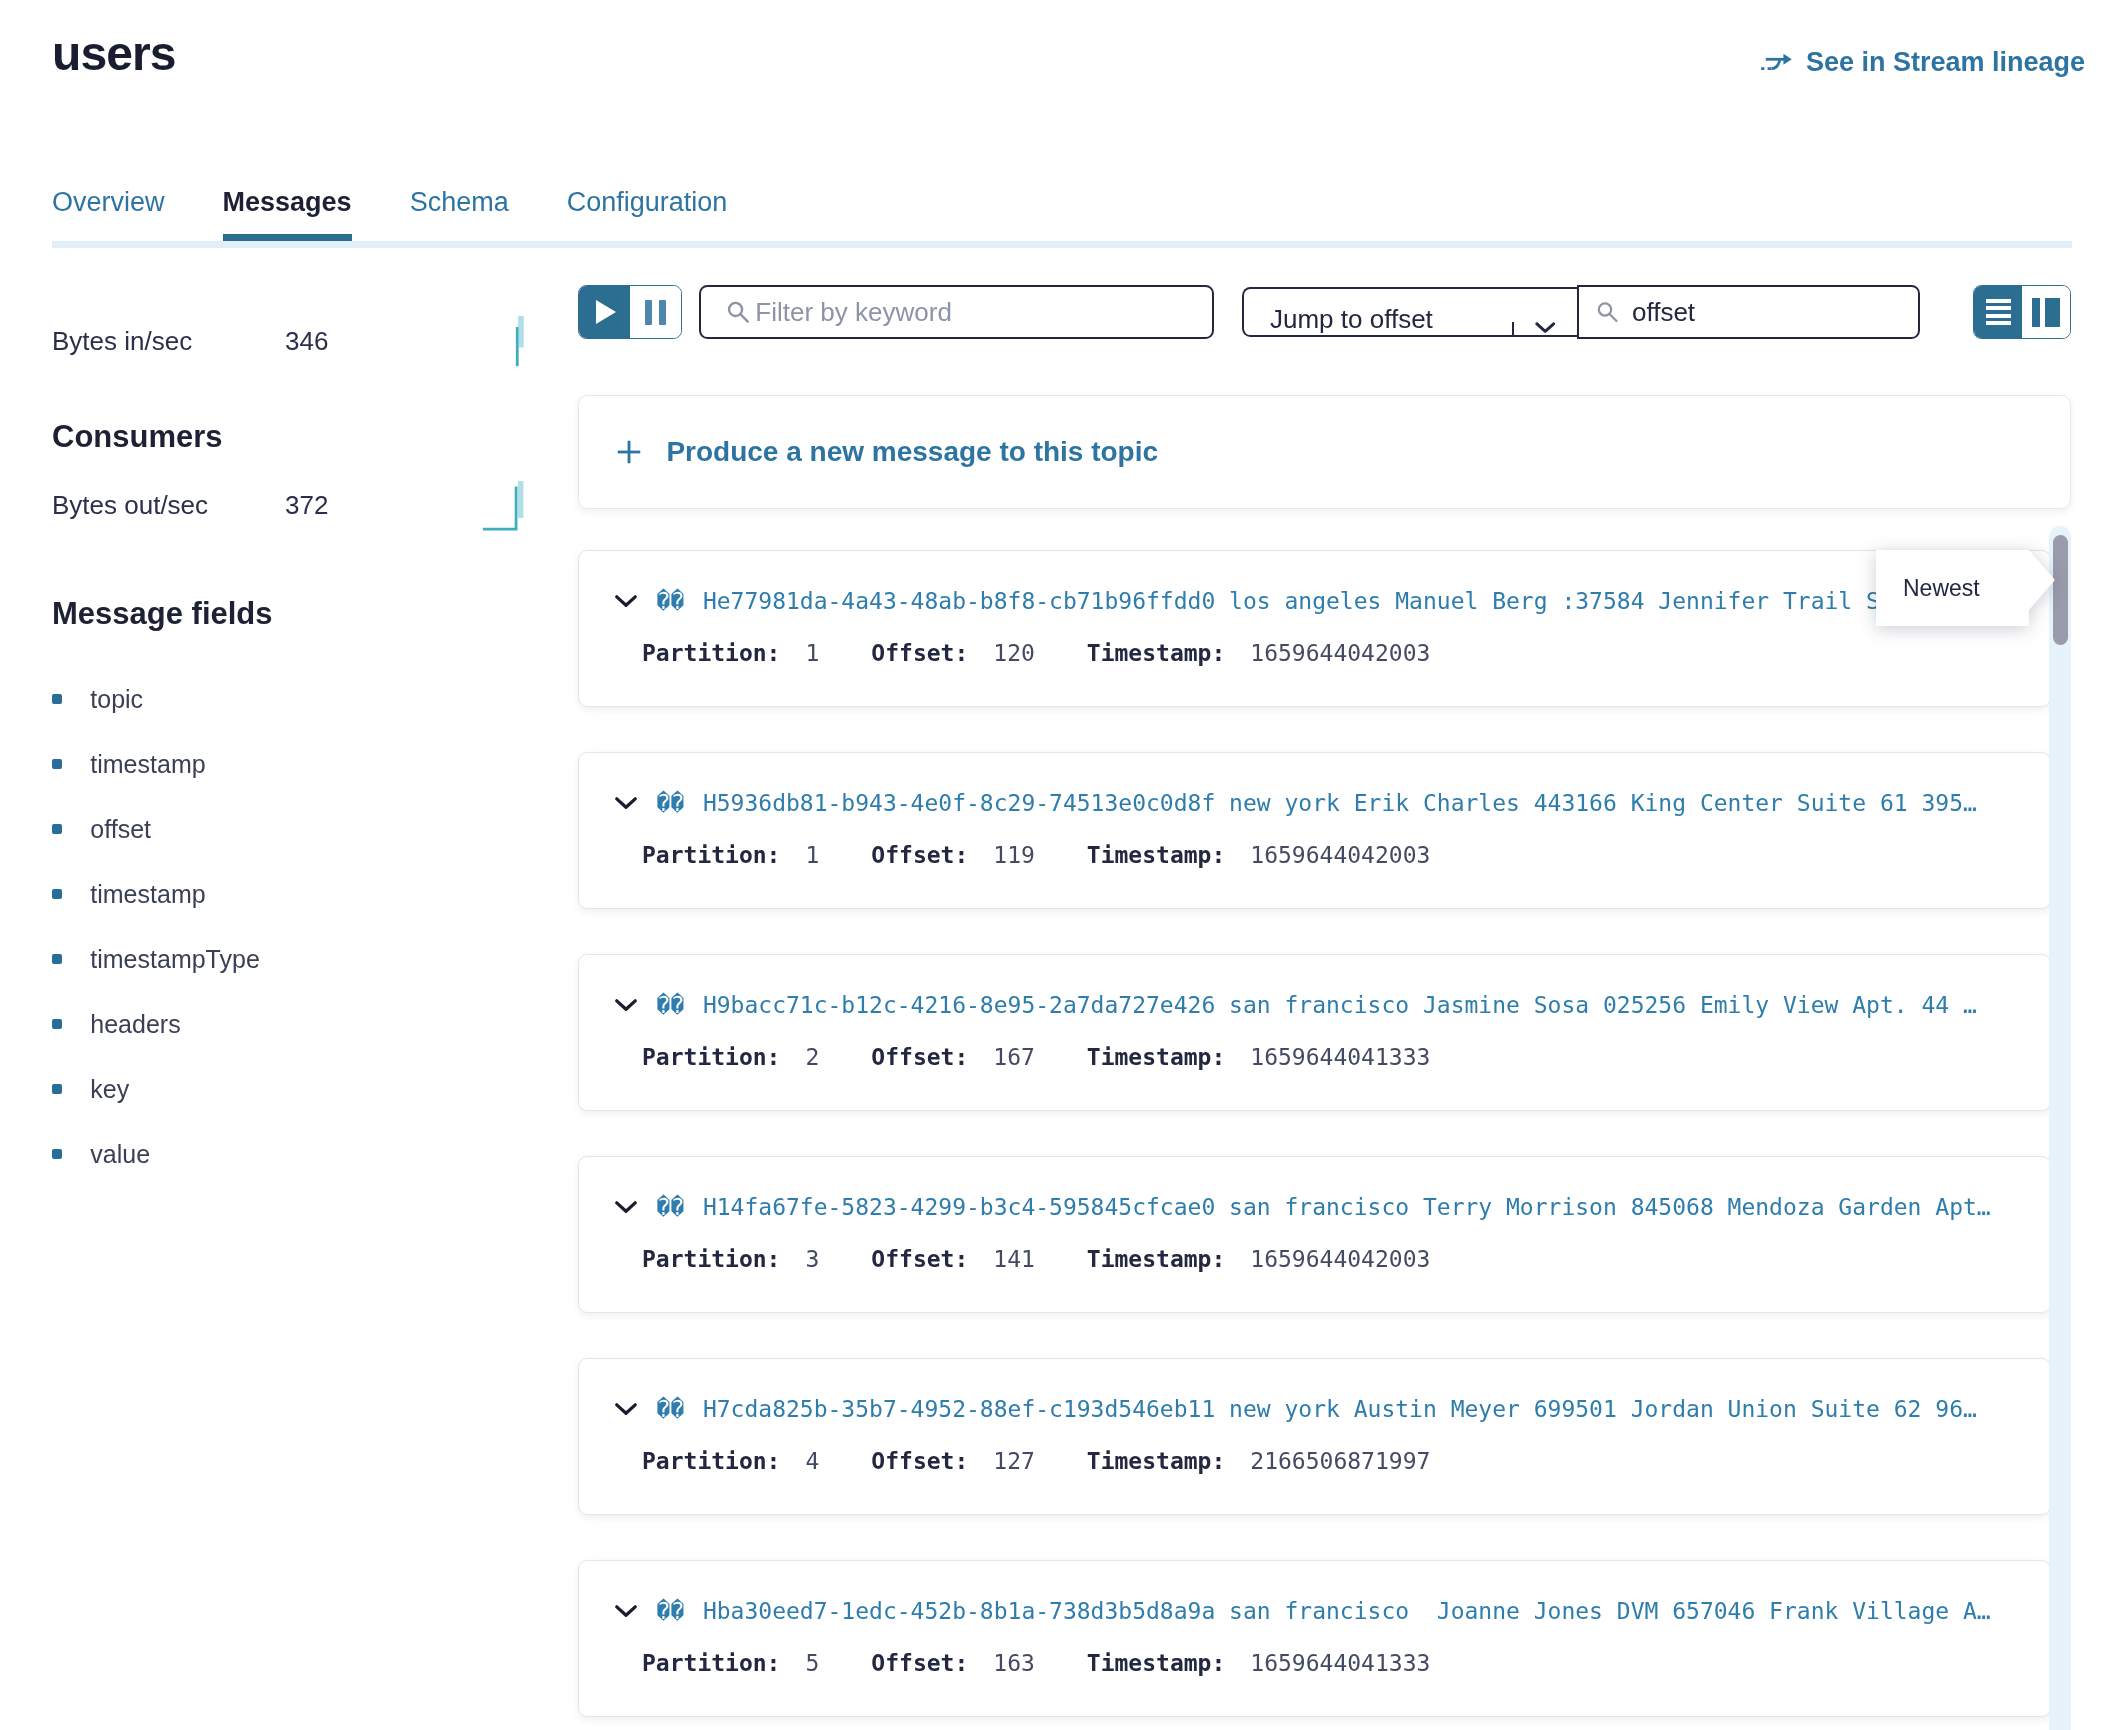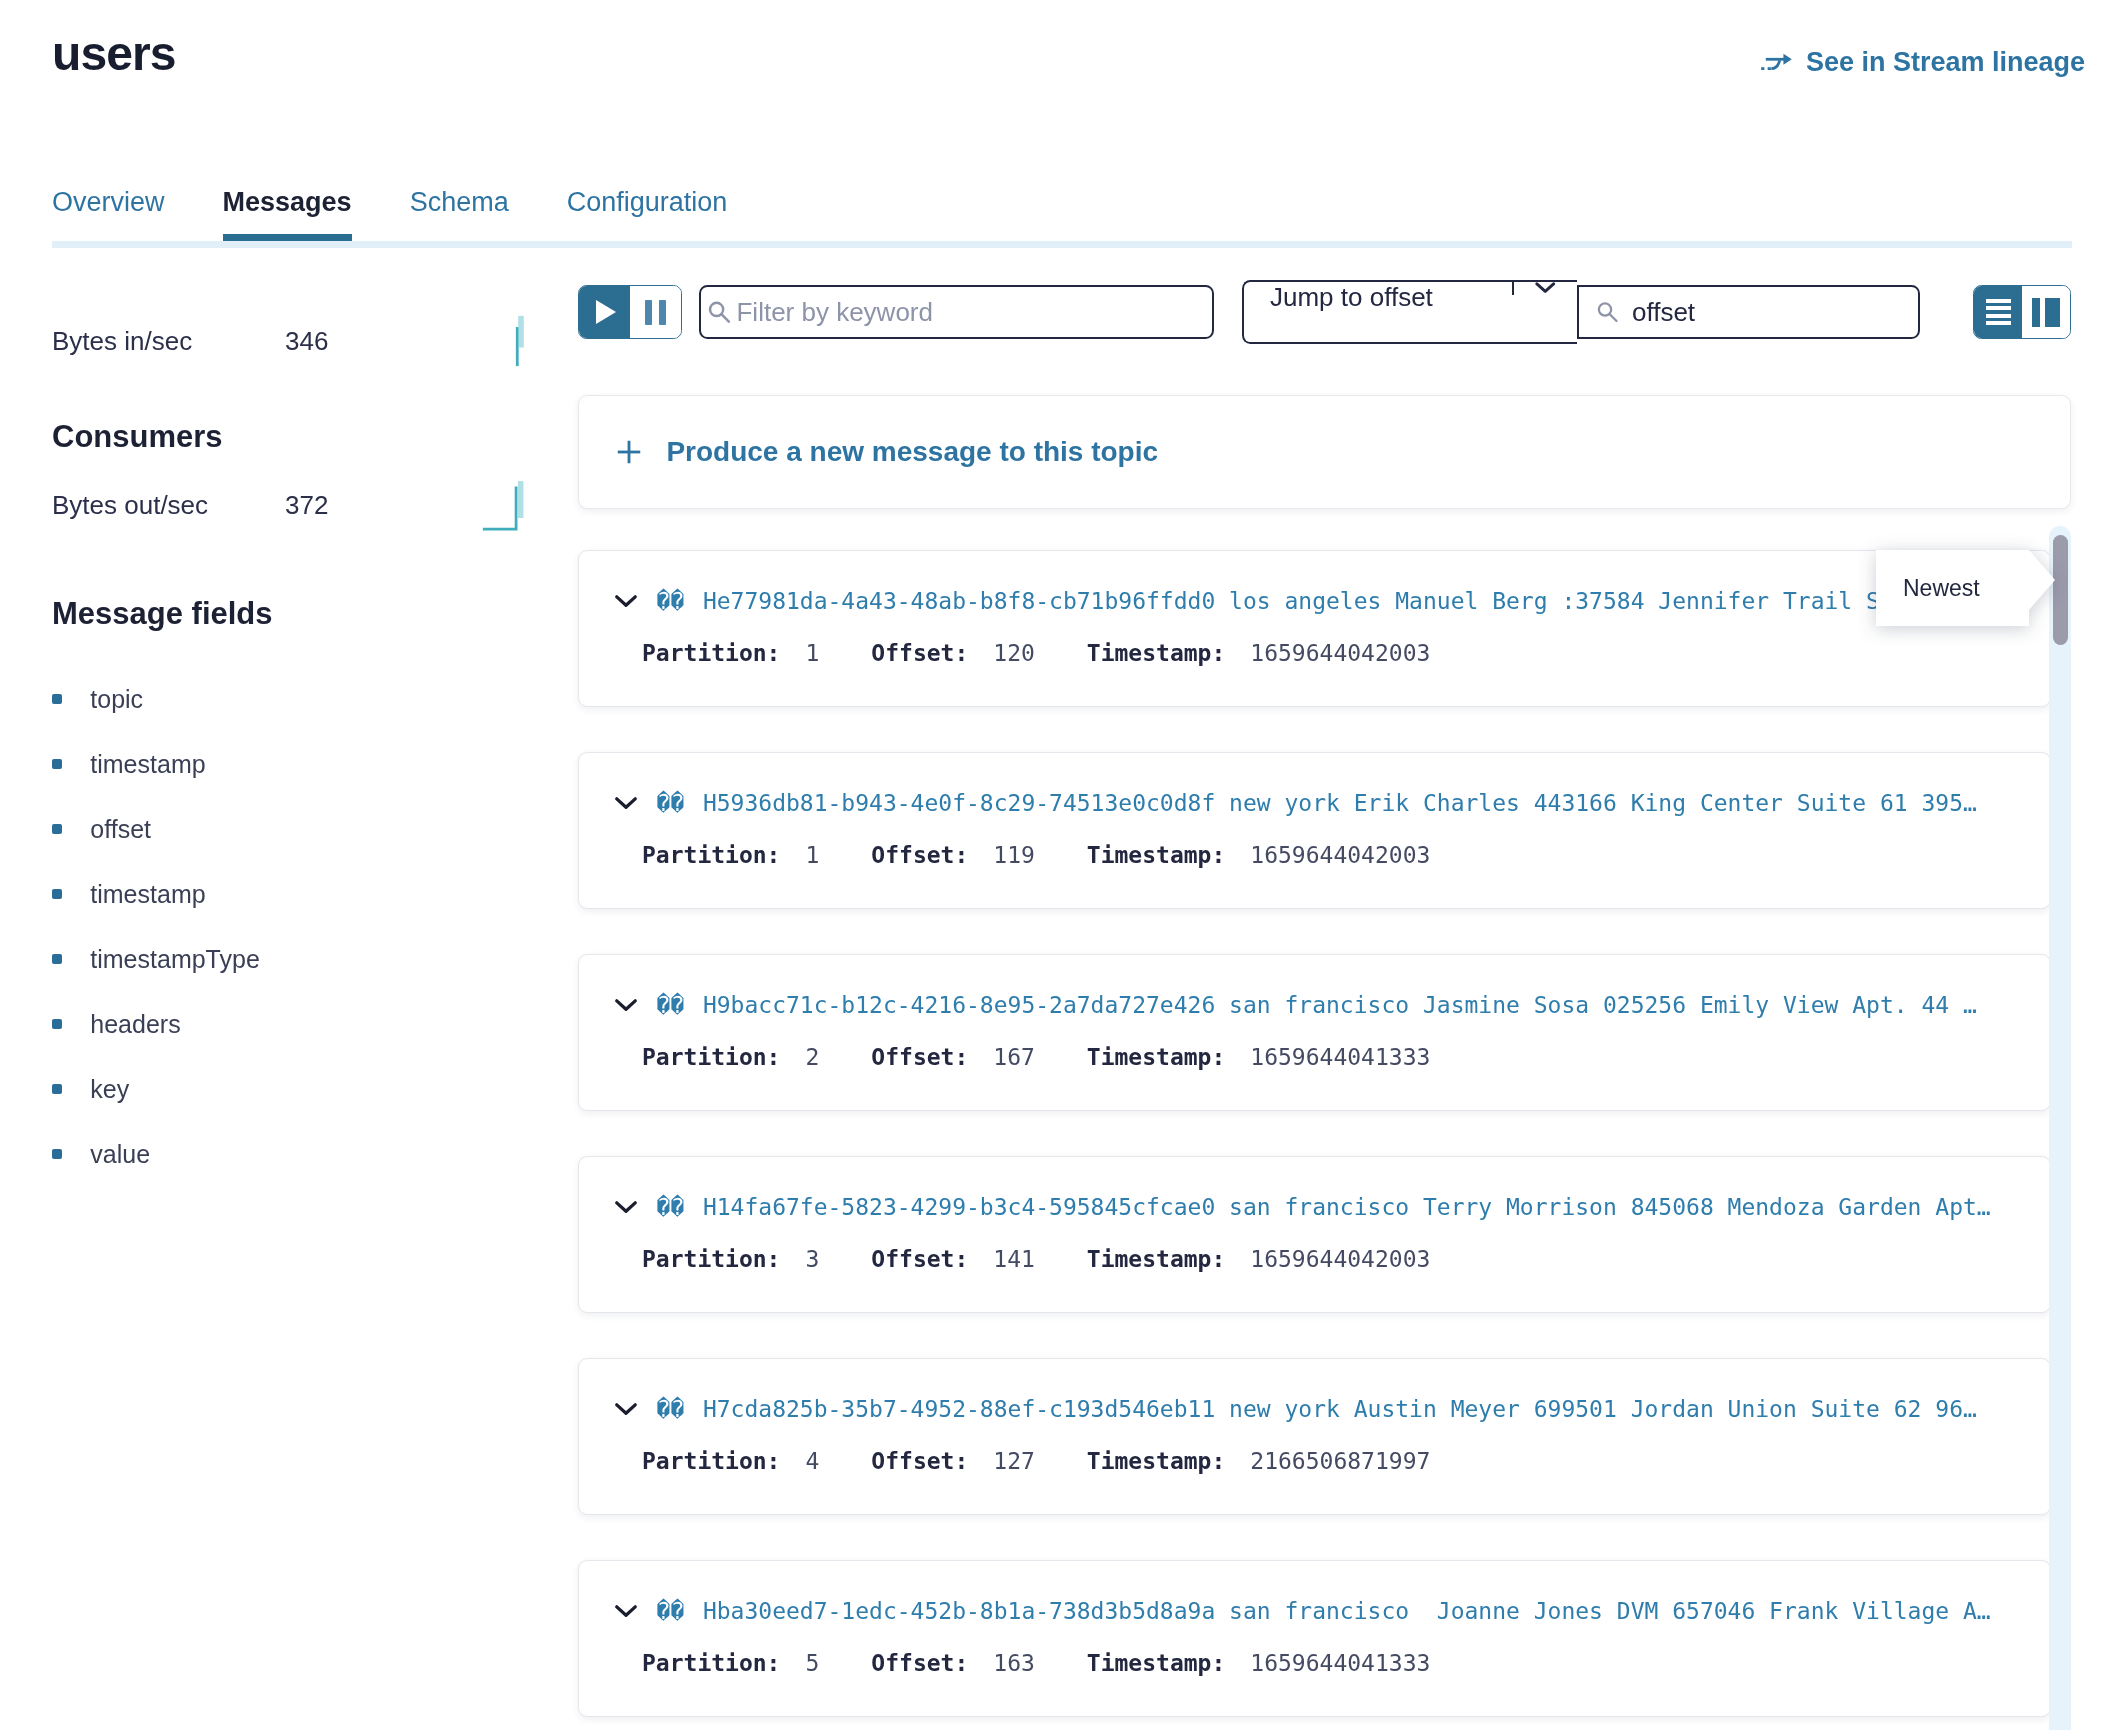--- a/index.html
+++ b/index.html
@@ -50,31 +50,31 @@
     display:flex; height:54px; border:1.9px solid #2c6d92; border-radius:8.4px; overflow:hidden; background:#fff;
   }
   .seg-btn { width:51px; display:flex; align-items:center; justify-content:center; cursor:pointer; background:#fff; }
   .seg-btn.active { background:#2c6d92; }
   .play-tri { width:0; height:0; border-top:12px solid transparent; border-bottom:12px solid transparent; border-left:20.5px solid #ffffff; margin-left:3.7px; }
   .pause-bars { display:flex; gap:6.5px; }
   .pause-bars span { width:7.5px; height:25px; background:#4d87ad; border-radius:0.9px; }
 
   .filter-box {
     margin-left:17px; width:515px; height:54px; border:2.3px solid #23273f; border-radius:8.4px;
-    display:flex; align-items:center; gap:5px; padding:0 6px; background:#fff;
+    display:flex; align-items:center; gap:5px; padding:0 25px; background:#fff;
   }
   .filter-box input {
     border:none; outline:none; font-size:26px; color:#2b2f4a; width:100%;
     font-family:"Liberation Sans", sans-serif;
   }
   .filter-box input::placeholder { color:#8d93a8; }
 
   .jump-combo {
-    margin-left:28px; display:flex; height:64px; border:2.3px solid #23273f; border-radius:8.4px 0 0 8.4px;
-    border-right:none; background:#fff; align-items:flex-start; overflow:hidden;
+    margin-left:28px; display:flex; height:50px; border:2.3px solid #23273f; border-radius:8.4px 0 0 8.4px;
+    border-right:none; background:#fff; align-items:flex-end; overflow:hidden;
   }
   .jump-value { display:flex; align-items:center; padding:0 26px; width:268px; font-size:26px; color:#23273f; cursor:pointer; }
   .jump-chevron { width:65px; display:flex; align-items:center; justify-content:center; border-left:2.3px solid #23273f; cursor:pointer; }
 
   .offset-box {
     width:343px; height:54px; border:2.3px solid #23273f; border-radius:0 8.4px 8.4px 0;
     display:flex; align-items:center; gap:13px; padding:0 17px; background:#fff;
   }
   .offset-box input {
     border:none; outline:none; font-size:26px; color:#23273f; width:100%;

